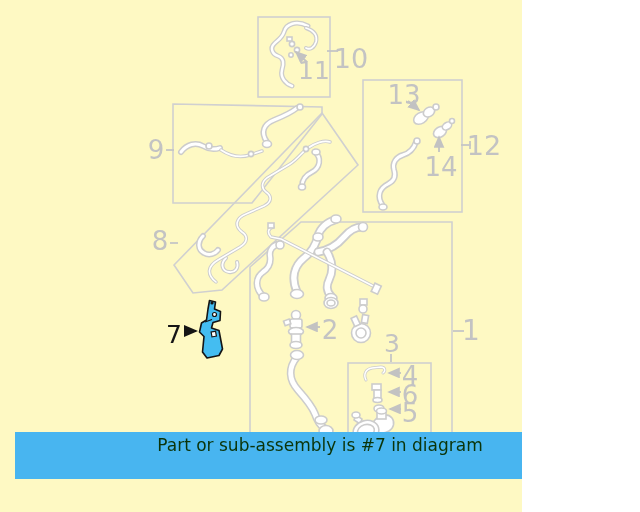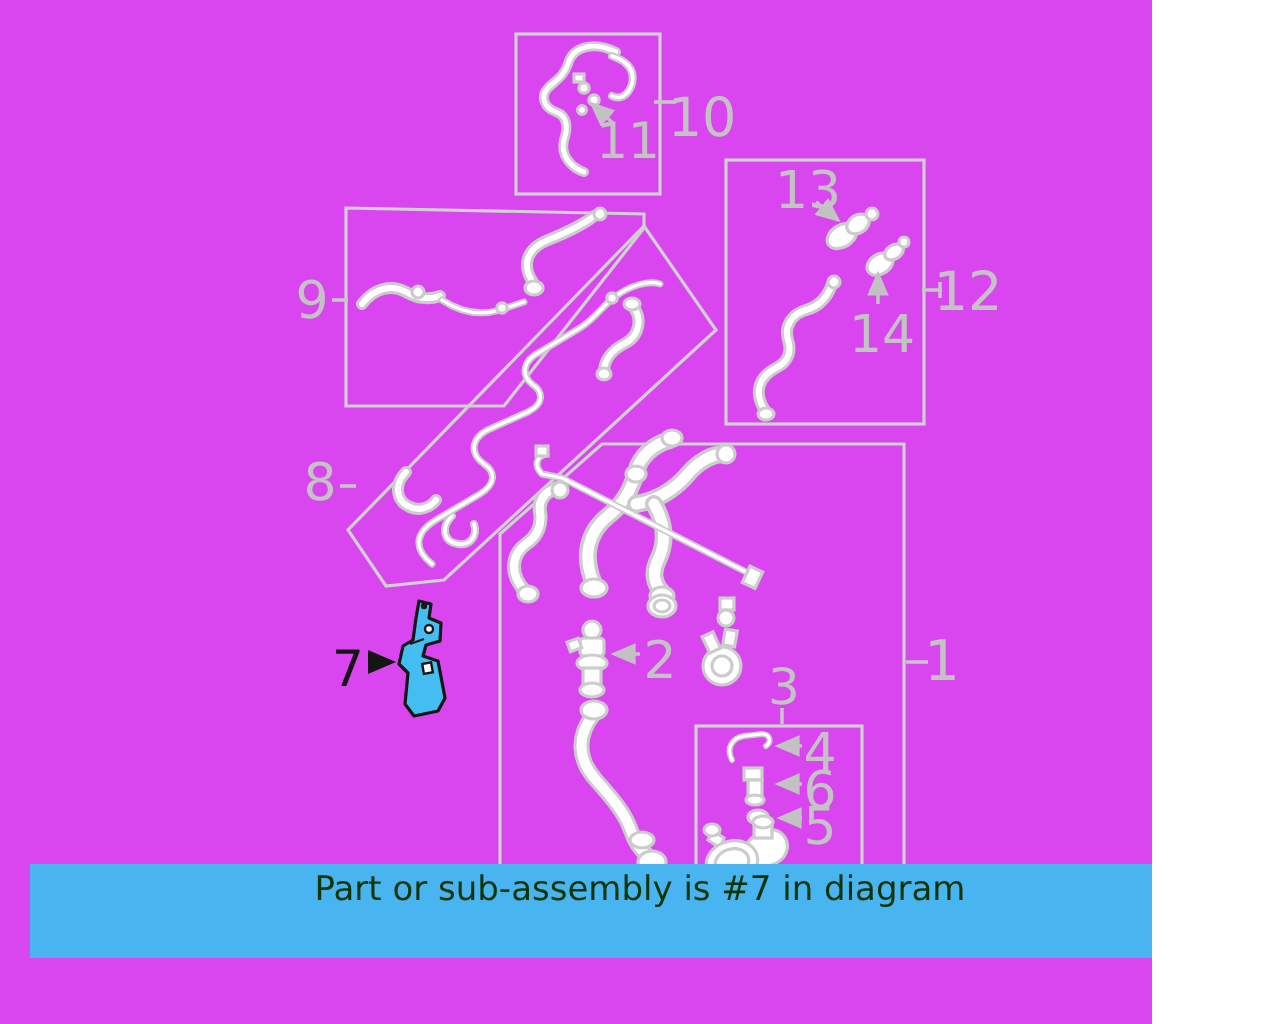--- a/index.html
+++ b/index.html
@@ -1,17 +1,17 @@
 <!DOCTYPE html>
 <html style="--banner-bg: #48b5f0; --banner-text: #0b3409;"><head>
 <meta charset="utf-8">
 <style>
   html,body { margin:0; padding:0; background:#ffffff; }
   .stage {
-    position:relative; width:576px; height:512px; background:#d946ef;
+    position:relative; width:522px; height:512px; background:#fef9c3;
     overflow:hidden; font-family:"DejaVu Sans", sans-serif;
   }
   .stage svg { position:absolute; left:0; top:0; }
 
   
   .bx   { fill:none; stroke:#d0d0d0; stroke-width:1.6; }
   .to   { fill:none; stroke:#cccccc; stroke-linecap:round; stroke-linejoin:round; }
   .ti   { fill:none; stroke:#ffffff; stroke-linecap:round; stroke-linejoin:round; }
   .fit  { fill:#ffffff; stroke:#cccccc; stroke-width:1.6; }
   .tick { stroke:#c6c6c6; stroke-width:1.8; fill:none; }

